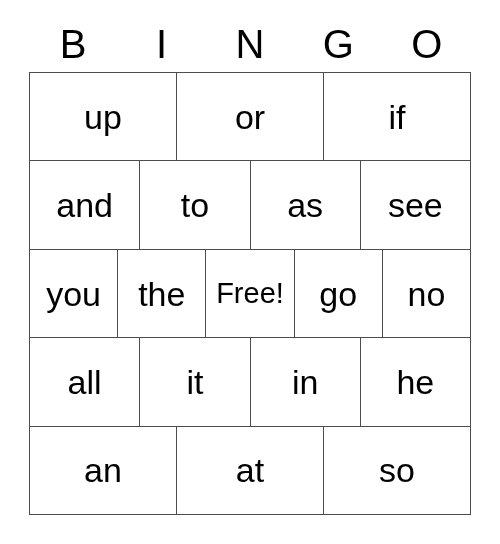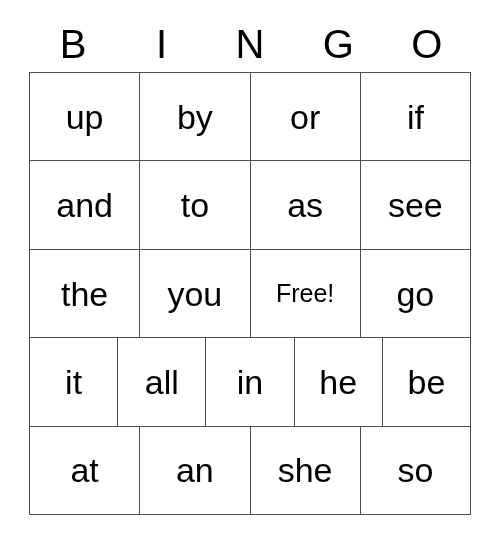--- a/index.html
+++ b/index.html
@@ -73,21 +73,21 @@
     overflow: hidden;
   }
   .cell-text {
     font-size: 34px;
     line-height: 38px;
     font-weight: 400;
     color: #000000;
     white-space: nowrap;
   }
   .bingo-cell.free-cell .cell-text {
-    font-size: 25px;
+    font-size: 29px;
     line-height: 33px;
   }
 </style>
 </head>
 <body>
 
 <div id="bingo-card">
 
   <div id="header-row">
     <div class="header-letter">B</div>
@@ -95,23 +95,20 @@
     <div class="header-letter">N</div>
     <div class="header-letter">G</div>
     <div class="header-letter">O</div>
   </div>
 
   <div id="bingo-grid">
 
     <div class="bingo-row">
       <div class="bingo-cell">
           <span class="cell-text">up</span>
-        </div>
-      <div class="bingo-cell">
-          <span class="cell-text">by</span>
         </div>
       <div class="bingo-cell">
           <span class="cell-text">or</span>
         </div>
       <div class="bingo-cell">
           <span class="cell-text">if</span>
         </div>
     </div>
 
     <div class="bingo-row">
@@ -124,60 +121,57 @@
       <div class="bingo-cell">
           <span class="cell-text">as</span>
         </div>
       <div class="bingo-cell">
           <span class="cell-text">see</span>
         </div>
     </div>
 
     <div class="bingo-row">
       <div class="bingo-cell">
-          <span class="cell-text">the</span>
+          <span class="cell-text">you</span>
         </div>
       <div class="bingo-cell">
-          <span class="cell-text">you</span>
+          <span class="cell-text">the</span>
         </div>
       <div class="bingo-cell free-cell">
           <span class="cell-text">Free!</span>
         </div>
       <div class="bingo-cell">
           <span class="cell-text">go</span>
         </div>
+      <div class="bingo-cell">
+          <span class="cell-text">no</span>
+        </div>
     </div>
 
     <div class="bingo-row">
       <div class="bingo-cell">
-          <span class="cell-text">it</span>
+          <span class="cell-text">all</span>
         </div>
       <div class="bingo-cell">
-          <span class="cell-text">all</span>
+          <span class="cell-text">it</span>
         </div>
       <div class="bingo-cell">
           <span class="cell-text">in</span>
         </div>
       <div class="bingo-cell">
           <span class="cell-text">he</span>
         </div>
-      <div class="bingo-cell">
-          <span class="cell-text">be</span>
-        </div>
     </div>
 
     <div class="bingo-row">
       <div class="bingo-cell">
-          <span class="cell-text">at</span>
-        </div>
-      <div class="bingo-cell">
           <span class="cell-text">an</span>
         </div>
       <div class="bingo-cell">
-          <span class="cell-text">she</span>
+          <span class="cell-text">at</span>
         </div>
       <div class="bingo-cell">
           <span class="cell-text">so</span>
         </div>
     </div>
 
   </div>
 </div>
 
 </body></html>

